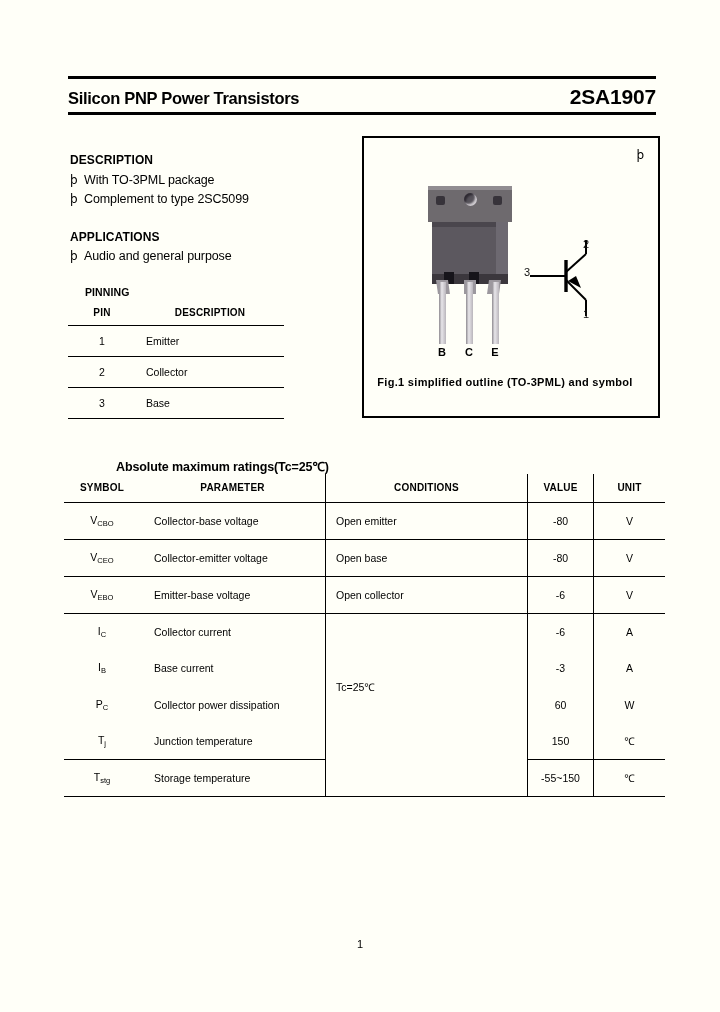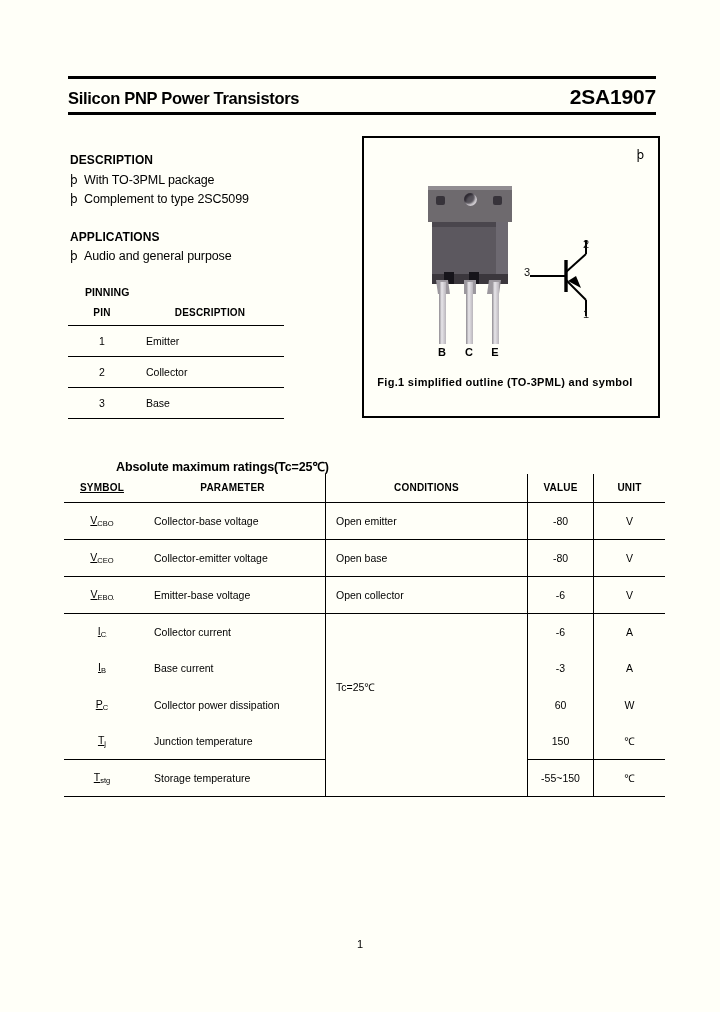--- a/index.html
+++ b/index.html
@@ -316,21 +316,21 @@
     border-left: 1.5px solid #000;
     border-bottom: 1.5px solid #000;
   }
   #rt th:first-child { border-left: none; }
   #rt td {
     font-size: 10.5px;
     padding: 11px 0 11px 0;
     border-left: 1.5px solid #000;
   }
   #rt td:first-child { border-left: none; }
-  .c-sym  { width: 76px;  text-align: center; text-decoration: underline; }
+  .c-sym  { width: 76px;  text-align: center; }
   .c-par  { width: 185px; text-align: left; padding-left: 14px !important; }
   .c-con  { width: 201px; text-align: left; padding-left: 10px !important; }
   .c-val  { width: 65px;  text-align: center; }
   .c-uni  { width: 71px;  text-align: center; }
   #rt th.c-par, #rt th.c-con { text-align: center; padding-left: 0 !important; }
   
   #rt td.c-par { border-left: none; }
   #rt th.c-par { border-left: none; }
 
   .rowline td { border-bottom: 1.5px solid #000; }

